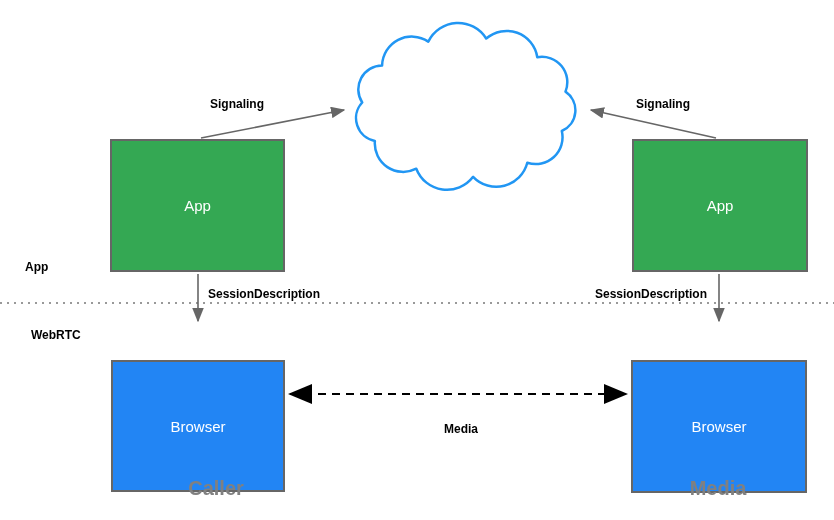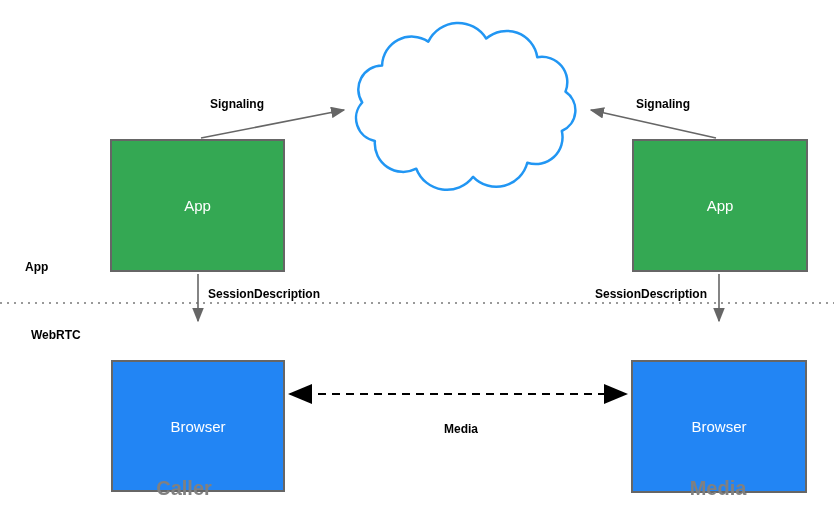--- a/index.html
+++ b/index.html
@@ -77,16 +77,16 @@
 
   <div class="lbl centered" style="left:237px; top:95px;">Signaling</div>
   <div class="lbl centered" style="left:663px; top:95px;">Signaling</div>
   <div class="lbl" style="left:208px; top:285px;">SessionDescription</div>
   <div class="lbl" style="right:127px; top:285px;">SessionDescription</div>
   <div class="lbl centered" style="left:461px; top:420px;">Media</div>
 
   <div class="lbl" style="left:25px; top:258px;">App</div>
   <div class="lbl" style="left:31px; top:326px;">WebRTC</div>
 
-  <div class="endpoint" style="left:184px; top:477px;">Caller</div>
+  <div class="endpoint" style="left:216px; top:477px;">Caller</div>
   <div class="endpoint" style="left:718px; top:477px;">Media</div>
 
 </div>
 
 </body></html>

